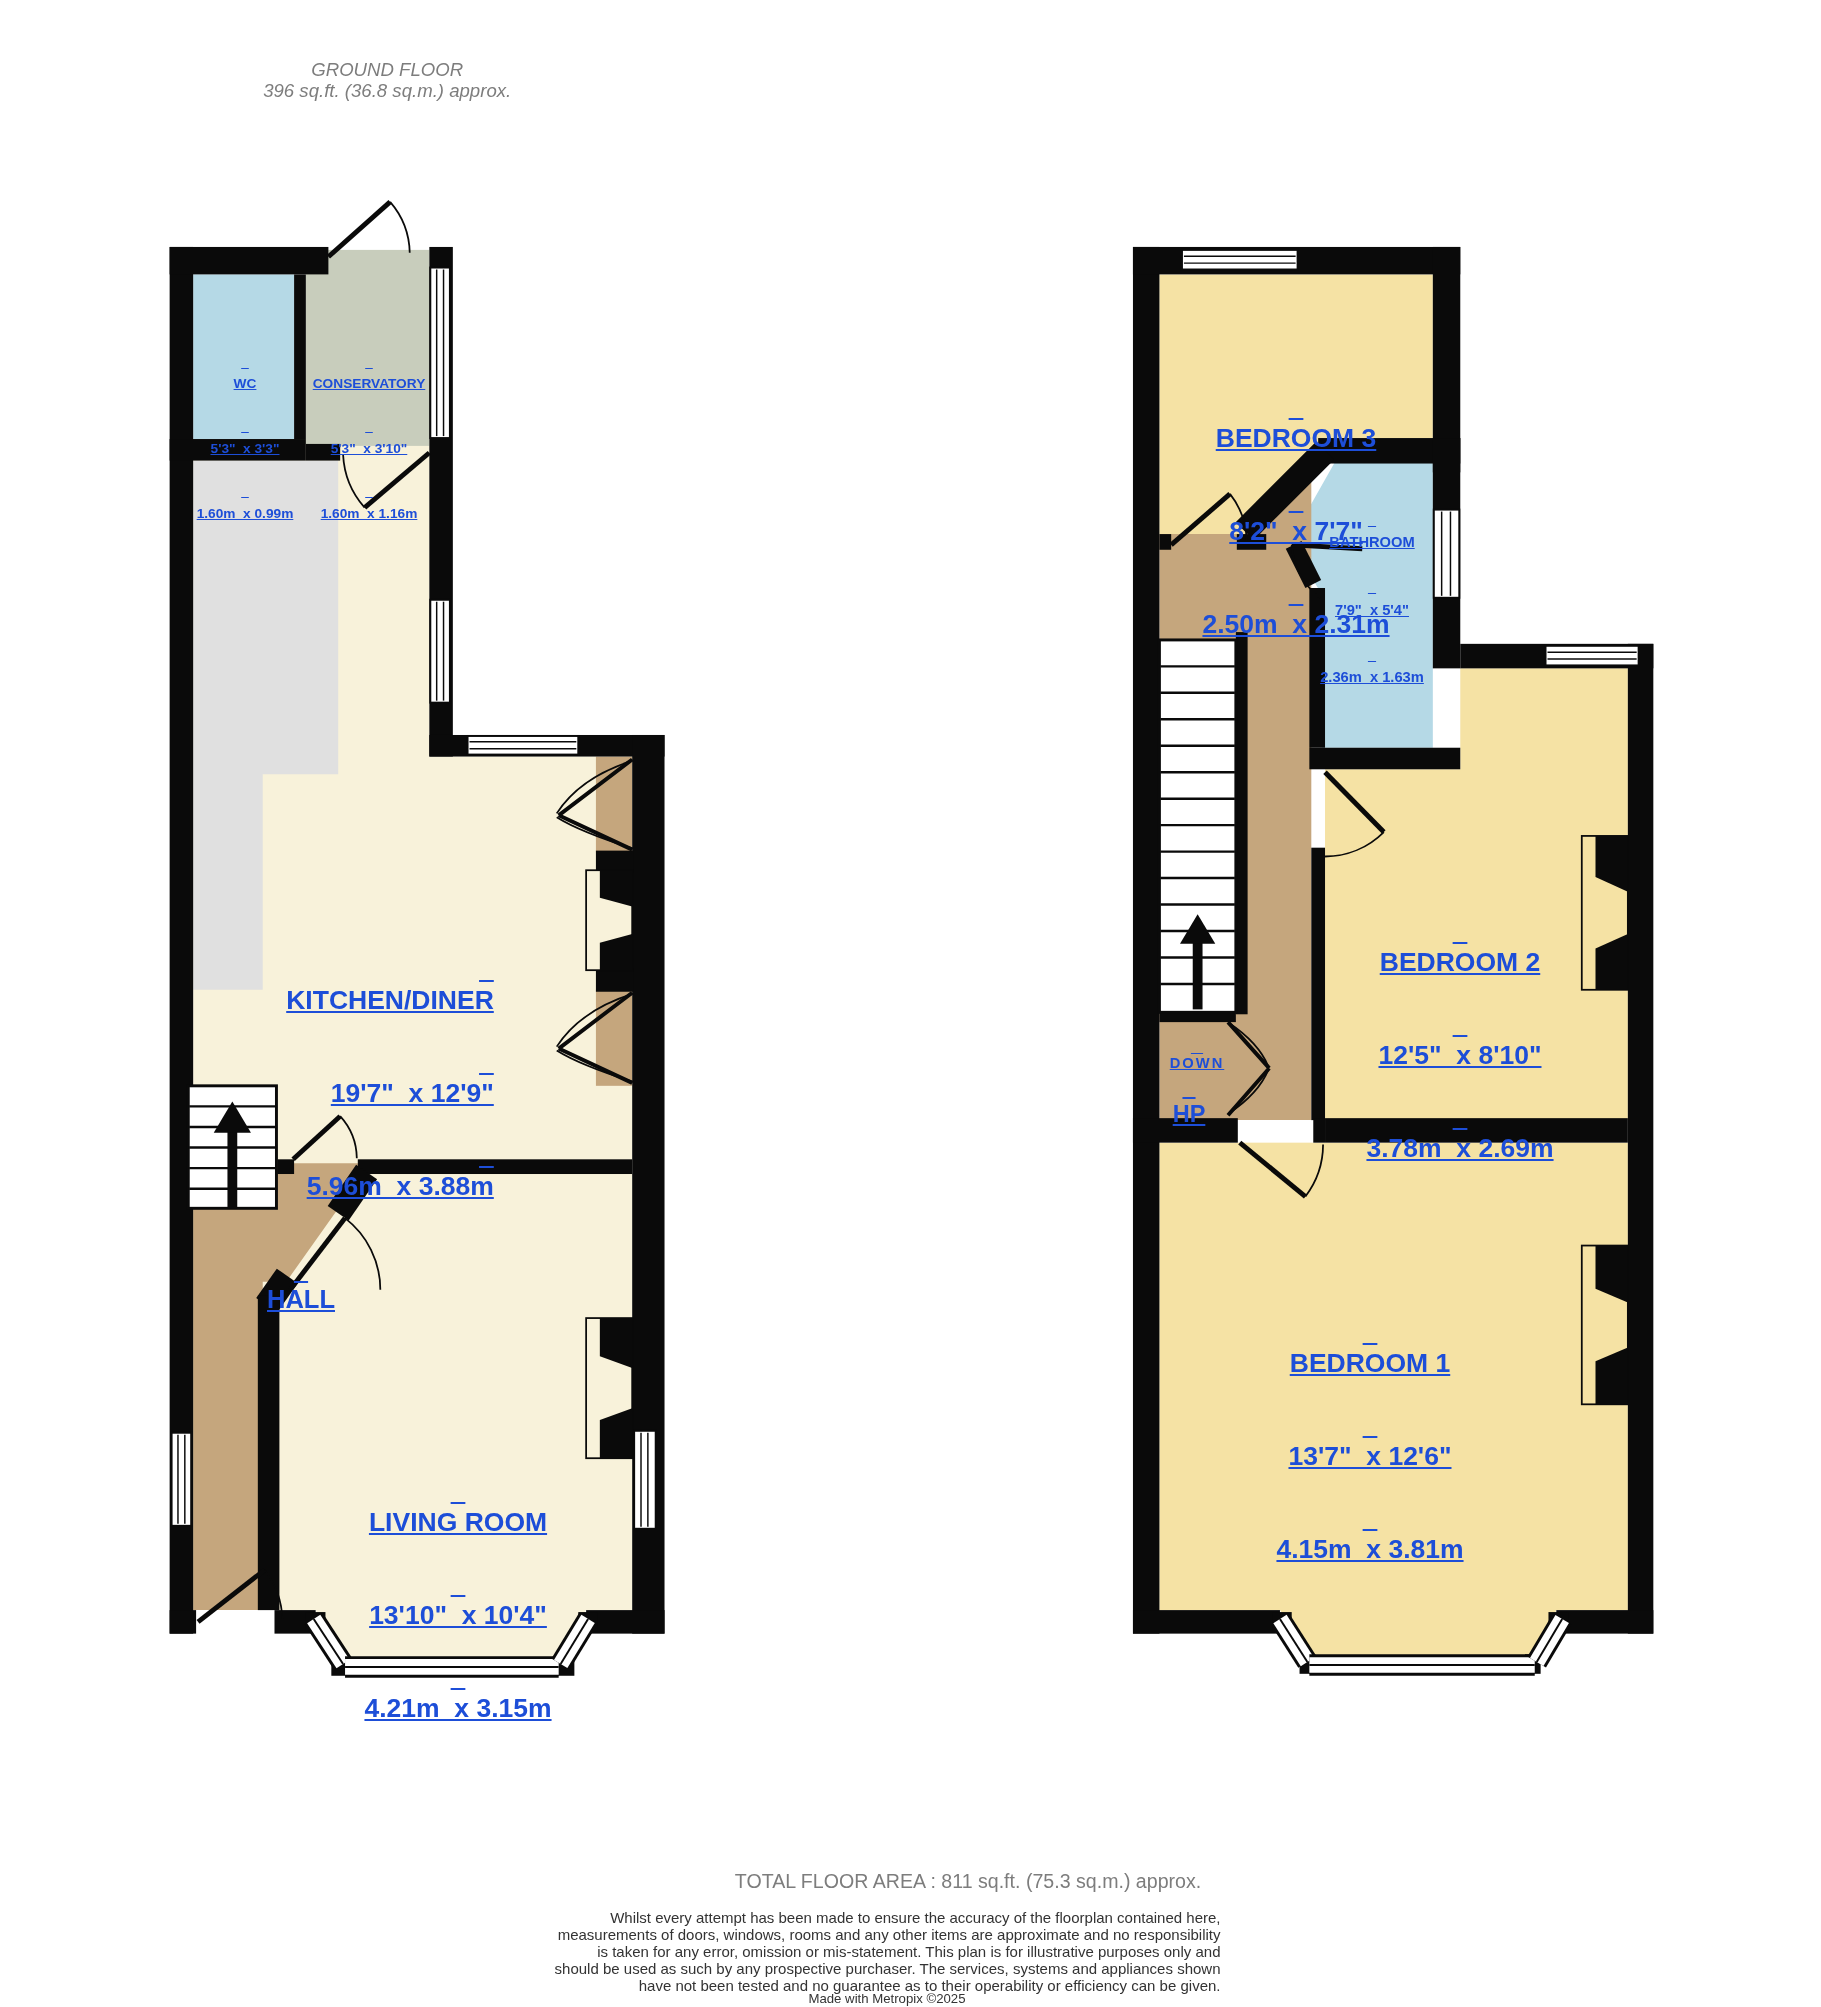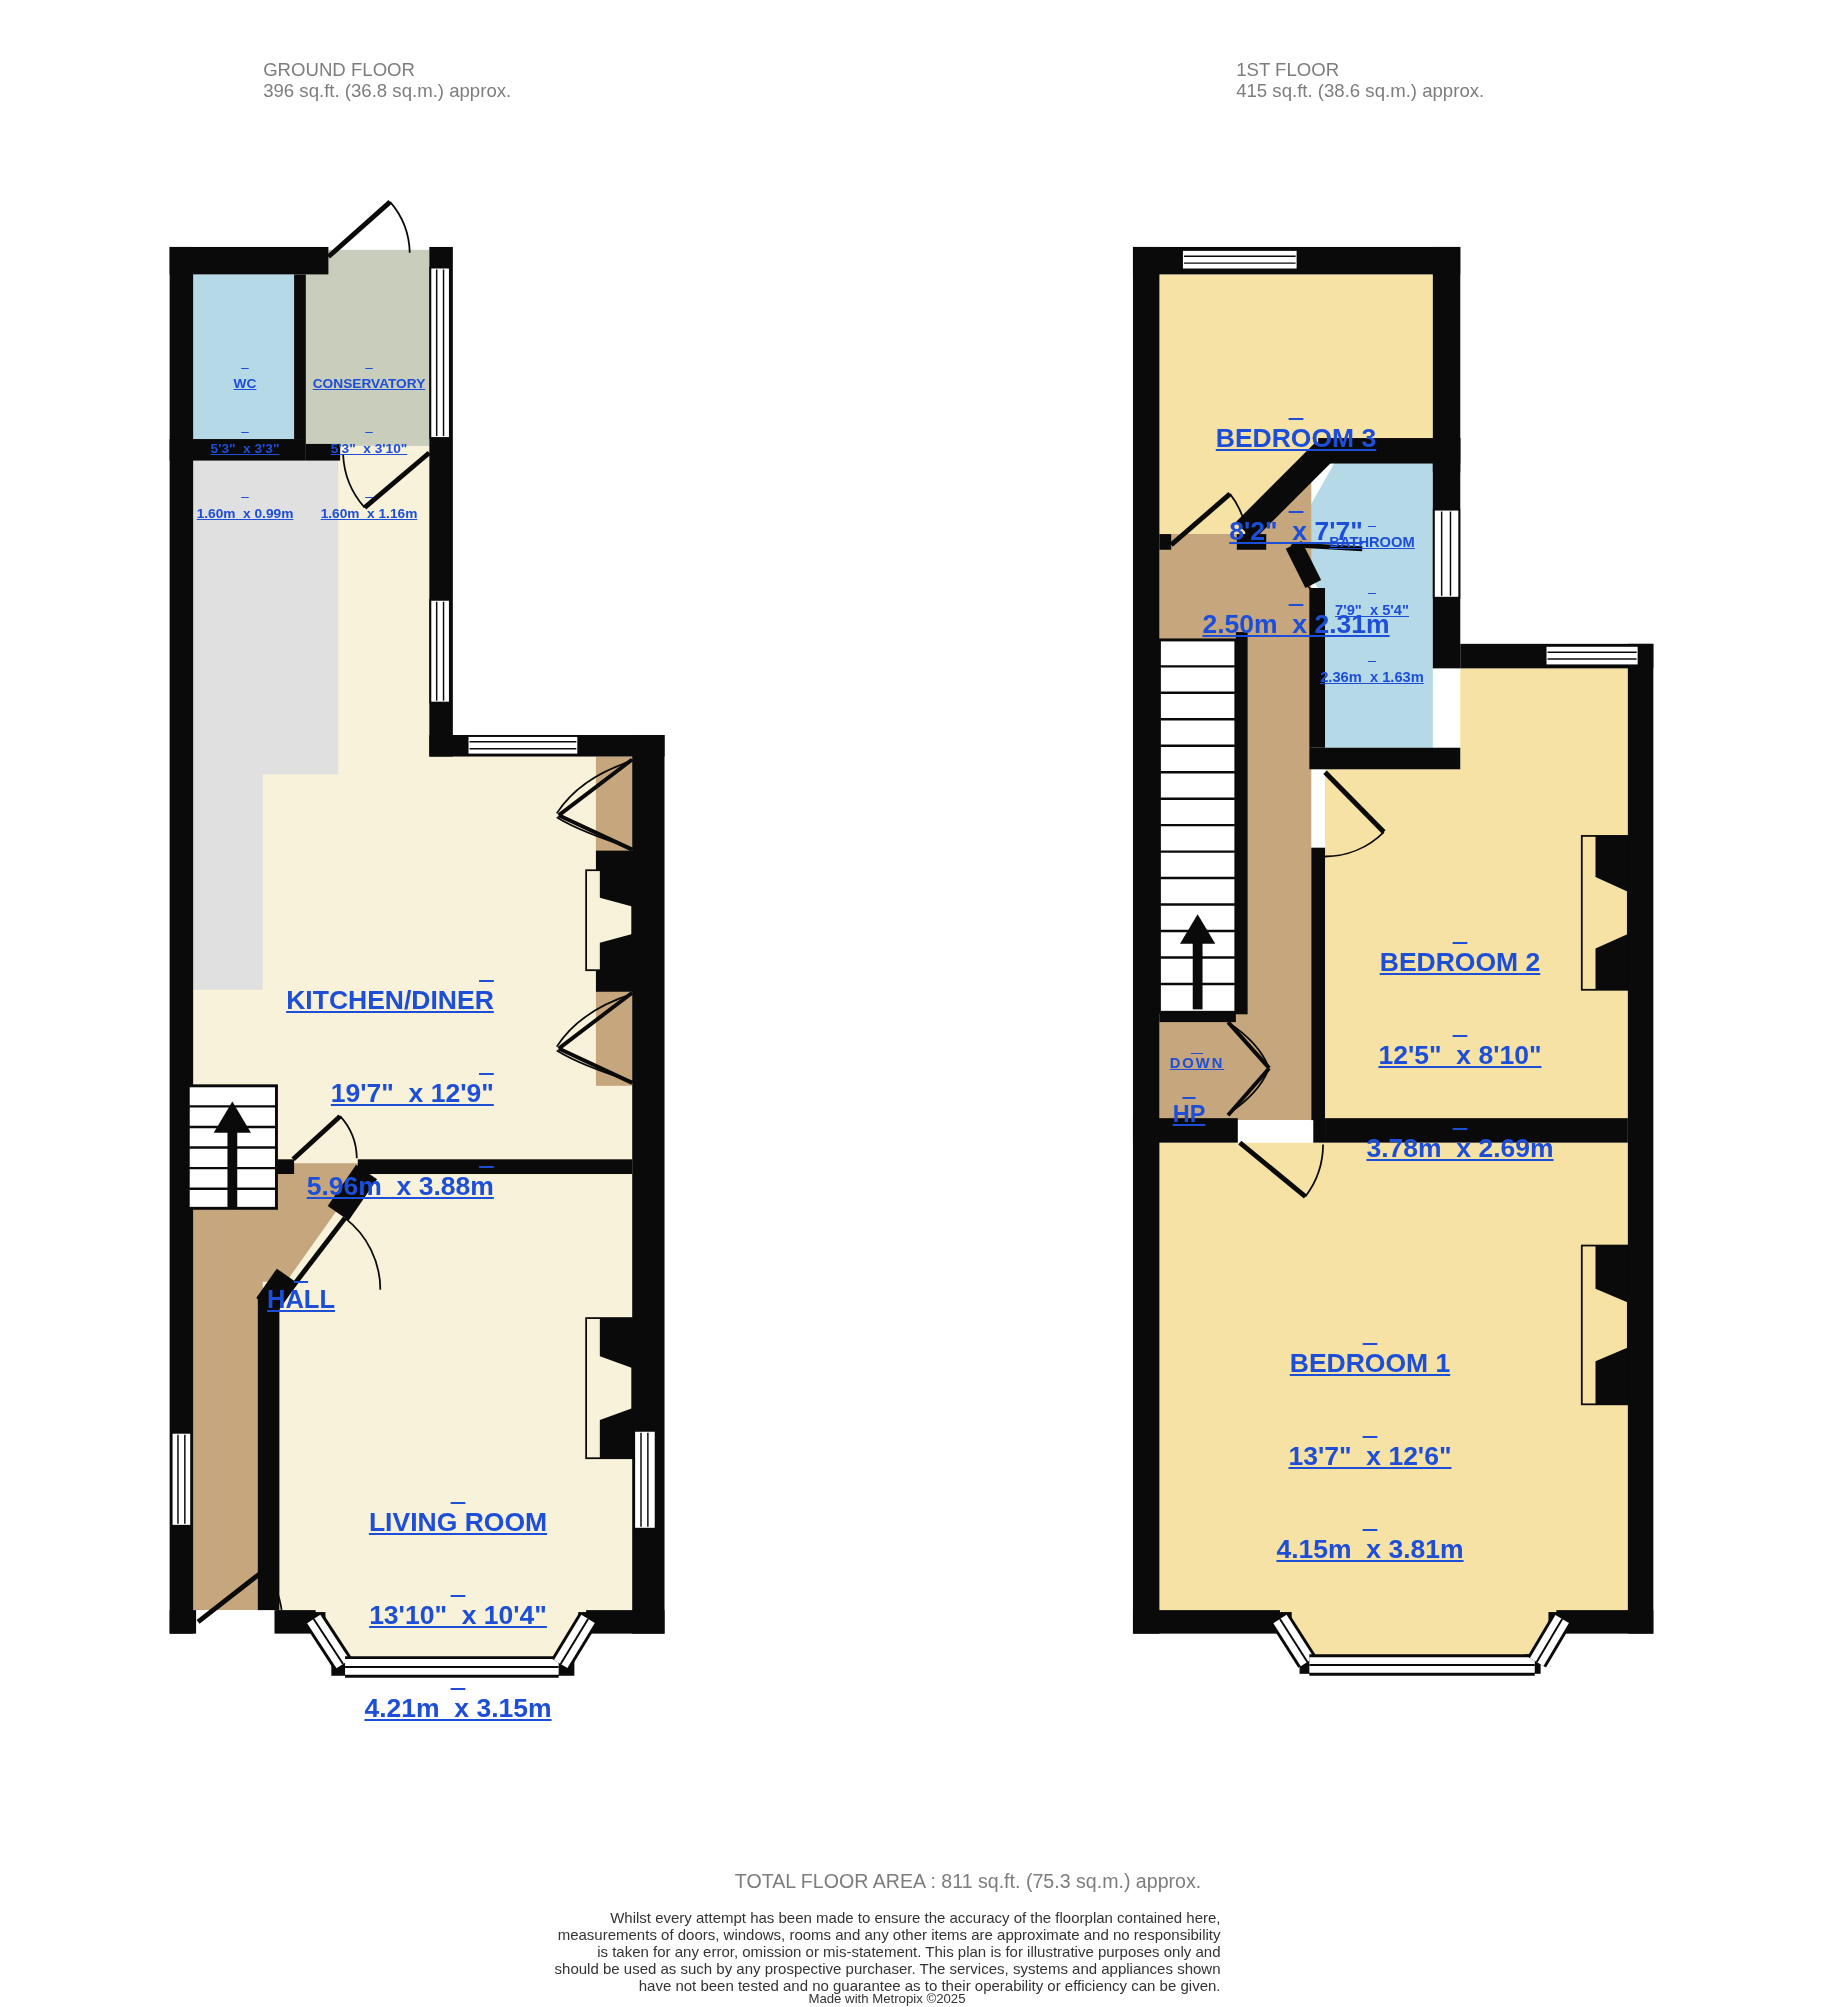--- a/index.html
+++ b/index.html
@@ -20,22 +20,22 @@
   .win-pane{stroke:var(--c-wall);stroke-width:2;fill:none;}
   .door-leaf{stroke:var(--c-wall);stroke-width:5;fill:none;}
   .door-leaf-thin{stroke:var(--c-wall);stroke-width:4;fill:none;}
   .door-arc{stroke:var(--c-wall);stroke-width:1.8;fill:none;}
   .stairs-box{fill:#fff;stroke:var(--c-wall);stroke-width:3;}
   .tread{stroke:var(--c-wall);stroke-width:2.5;}
   .chimney-base-cream{fill:var(--c-cream);stroke:var(--c-wall);stroke-width:1.8;}
   .chimney-base-yellow{fill:var(--c-yellow);stroke:var(--c-wall);stroke-width:1.8;}
   .diag-wall{stroke:var(--c-wall);fill:none;}
 
-  .hdr{position:absolute;transform:translateX(-50%);
-       color:var(--c-header_text);font-size:18.6px;line-height:21.6px;white-space:pre;}
+  .hdr{position:absolute;transform:translateX(-50%);text-align:center;
+       color:var(--c-header_text);font-size:18.6px;line-height:21.6px;white-space:pre;font-style:italic;}
   .room-label{position:absolute;transform:translateX(-50%);text-align:center;
        color:#1d4ed8;font-weight:700;white-space:pre;text-decoration:underline;}
   .room-label .ln{display:block;}
   .lbl-big{font-size:26.5px;line-height:31px;}
   .lbl-small{font-size:13.7px;line-height:21.6px;}
   .lbl-bath{font-size:14.7px;line-height:22.5px;}
   .lbl-hall{font-size:25.5px;margin-left:44px;}
   .lbl-down{font-size:14.7px;font-weight:600;letter-spacing:2px;}
   .lbl-hp{font-size:23.5px;}
   .footer-total{position:absolute;transform:translateX(-50%);color:var(--c-header_text);
@@ -295,24 +295,20 @@
       <polygon class="wall" points="1628,1271 1661,1271 1661,1329 1628,1315"></polygon>
       <polygon class="wall" points="1628,1389 1661,1375 1661,1433 1628,1433"></polygon>
     </g>
   </g>
 </svg>
 
 <div class="hdr" style="left:382px;top:37px;">
   <span class="ln">GROUND FLOOR</span>
   <span class="ln">396 sq.ft. (36.8 sq.m.) approx.</span>
 </div>
-<div class="hdr" style="left:1355px;top:37px;">
-  <span class="ln">1ST FLOOR</span>
-  <span class="ln">415 sq.ft. (38.6 sq.m.) approx.</span>
-</div>
 
 <div class="room-label lbl-small" style="left:245px;top:330px;">
   <span class="ln">WC</span>
   <span class="ln">5'3"  x 3'3"</span>
   <span class="ln">1.60m  x 0.99m</span>
 </div>
 <div class="room-label lbl-small" style="left:369px;top:330px;">
   <span class="ln">CONSERVATORY</span>
   <span class="ln">5'3"  x 3'10"</span>
   <span class="ln">1.60m  x 1.16m</span>

